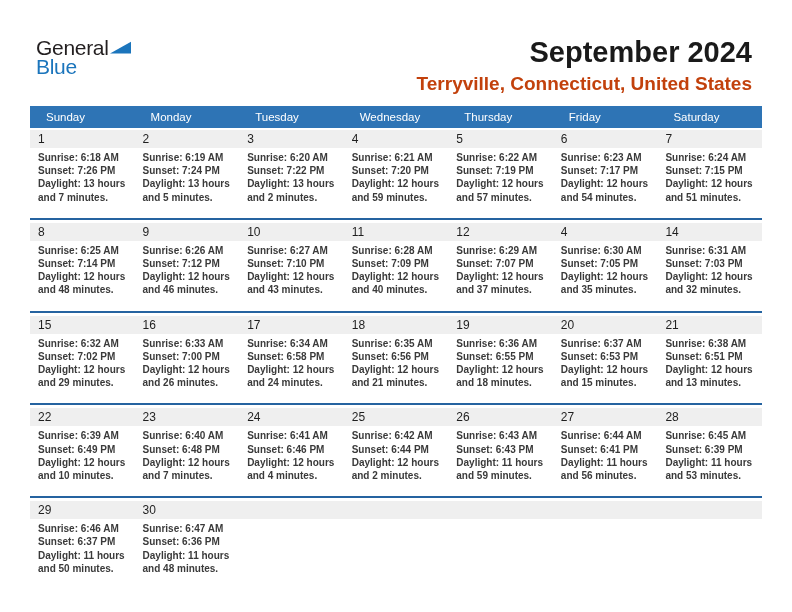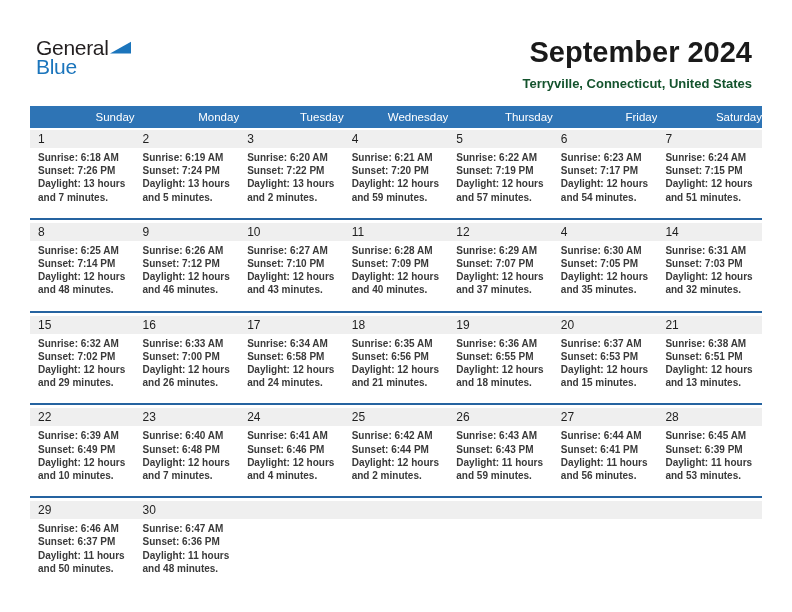--- a/index.html
+++ b/index.html
@@ -20,27 +20,27 @@
   
   .logo{position:absolute;left:36px;top:38px;width:95px;}
   .logo-top{display:flex;align-items:center;}
   .logo-general{font-size:21px;color:#231F20;letter-spacing:-0.3px;line-height:20px;}
   .logo-tri{margin-left:1px;margin-bottom:2px;}
   .logo-blue{font-size:21px;color:var(--logo-blue);letter-spacing:-0.3px;
              text-align:left;line-height:19px;margin-top:-1px;padding-right:1px;}
   
   .title-block{position:absolute;right:40px;top:36px;text-align:right;}
   .page-title{font-size:29px;font-weight:700;color:#1a1a1a;line-height:33px;}
-  .page-subtitle{font-size:13px;font-weight:700;color:#14532d;margin-top:6px;line-height:18px;}
+  .page-subtitle{font-size:19px;font-weight:700;color:#c2410c;margin-top:6px;line-height:18px;}
   
   .calendar{position:absolute;left:30px;top:106px;width:732px;}
   .dow-row{display:grid;grid-template-columns:repeat(7,1fr);
            background:var(--header-blue);height:22px;}
-  .dow{color:#fff;font-size:11.5px;line-height:22px;padding-left:8px;
-       white-space:nowrap;overflow:hidden;text-align:right;}
+  .dow{color:#fff;font-size:11.5px;line-height:22px;padding-left:16px;
+       white-space:nowrap;overflow:hidden;}
   .week-row{position:relative;padding-top:2px;padding-bottom:14px;}
   .week-row + .week-row{border-top:2px solid var(--sep-blue);padding-top:3px;}
   .num-band{position:absolute;left:0;right:0;top:2px;height:18px;background:var(--band-gray);}
   .week-row + .week-row .num-band{top:3px;}
   .days{display:grid;grid-template-columns:repeat(7,1fr);position:relative;}
   .day-cell{min-height:71px;}
   .day-num{height:18px;line-height:18px;font-size:12px;color:var(--num-dark);padding-left:8px;}
   .day-text{margin-top:3px;padding-left:8px;padding-right:3px;
             font-size:10px;line-height:13.2px;color:var(--text-dark);font-weight:bold;}
   .day-text span{display:block;}

